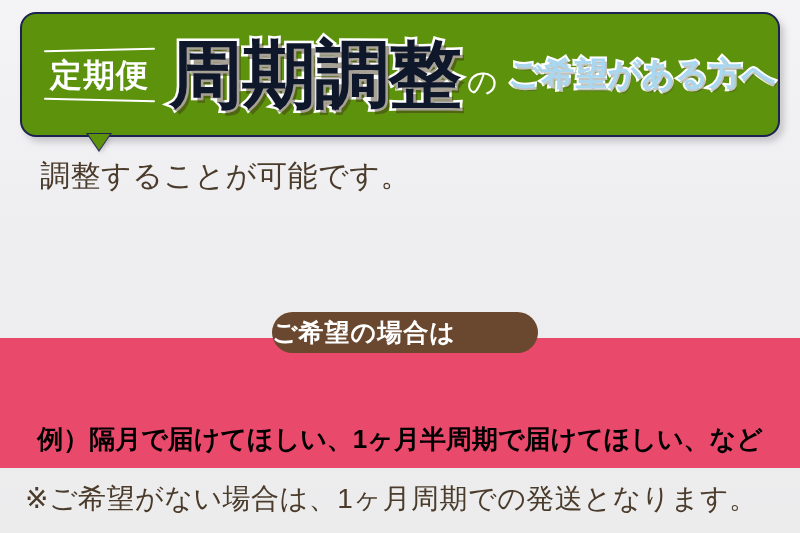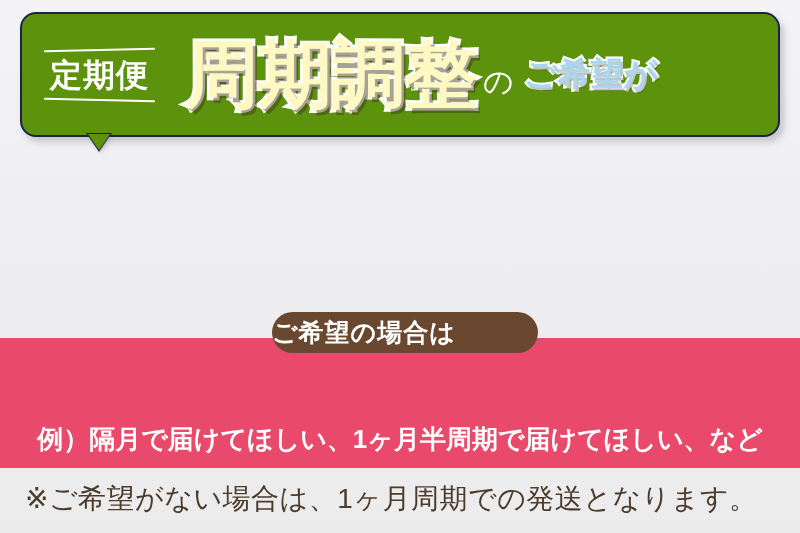--- a/index.html
+++ b/index.html
@@ -92,27 +92,27 @@
   }
   .teiki .rule.top { top: 2px; transform: rotate(-1.2deg); }
   .teiki .rule.bot { bottom: 2px; transform: rotate(1.2deg); }
 
   
   .headline {
     flex: 0 0 auto;
     font-size: 74px;
     font-weight: 800;
     line-height: 1;
-    color: #fef9c3;
+    color: #0f172a;
     letter-spacing: -1px;
     white-space: nowrap;
     -webkit-text-stroke: 5px #ffffff;
     paint-order: stroke fill;
     text-shadow: 4px 5px 0px rgba(60,48,20,0.45);
-    margin-left: 20px;
+    margin-left: 4px;
   }
   .no-kana {
     flex: 0 0 auto;
     font-size: 30px;
     color: #ffffff;
     font-weight: 500;
     margin: 16px 8px 0 6px;
     white-space: nowrap;
   }
   .wish-2line {
@@ -192,21 +192,21 @@
     letter-spacing: 0px;
     white-space: nowrap;
   }
   .band-main .y { color: #fff0a0; }
   .band-sub {
     position: absolute;
     left: 0;
     top: 84px;
     width: 800px;
     text-align: center;
-    color: #ffffff;
+    color: #000000;
     font-size: 26px;
     font-weight: 600;
     white-space: nowrap;
   }
 
   
   .note {
     position: absolute;
     left: 0;
     top: 480px;
@@ -231,26 +231,28 @@
       <div class="banner-inner">
         <div class="teiki">
           <span class="rule top"></span>
           <span>定期便</span>
           <span class="rule bot"></span>
         </div>
         <div class="headline">周期調整</div>
         <div class="no-kana">の</div>
         <div class="wish-2line">
           <span>ご希望が</span>
+          <span>ある方へ</span>
         </div>
       </div>
     </div>
   </div>
 
   <div class="para">
+    <span class="ln">調整することが可能です。</span>
   </div>
 
   <div class="pill">
     <span>ご希望の場合は</span>
   </div>
 
   <div class="band">
     <div class="band-sub">例）隔月で届けてほしい、1ヶ月半周期で届けてほしい、など</div>
   </div>
 

